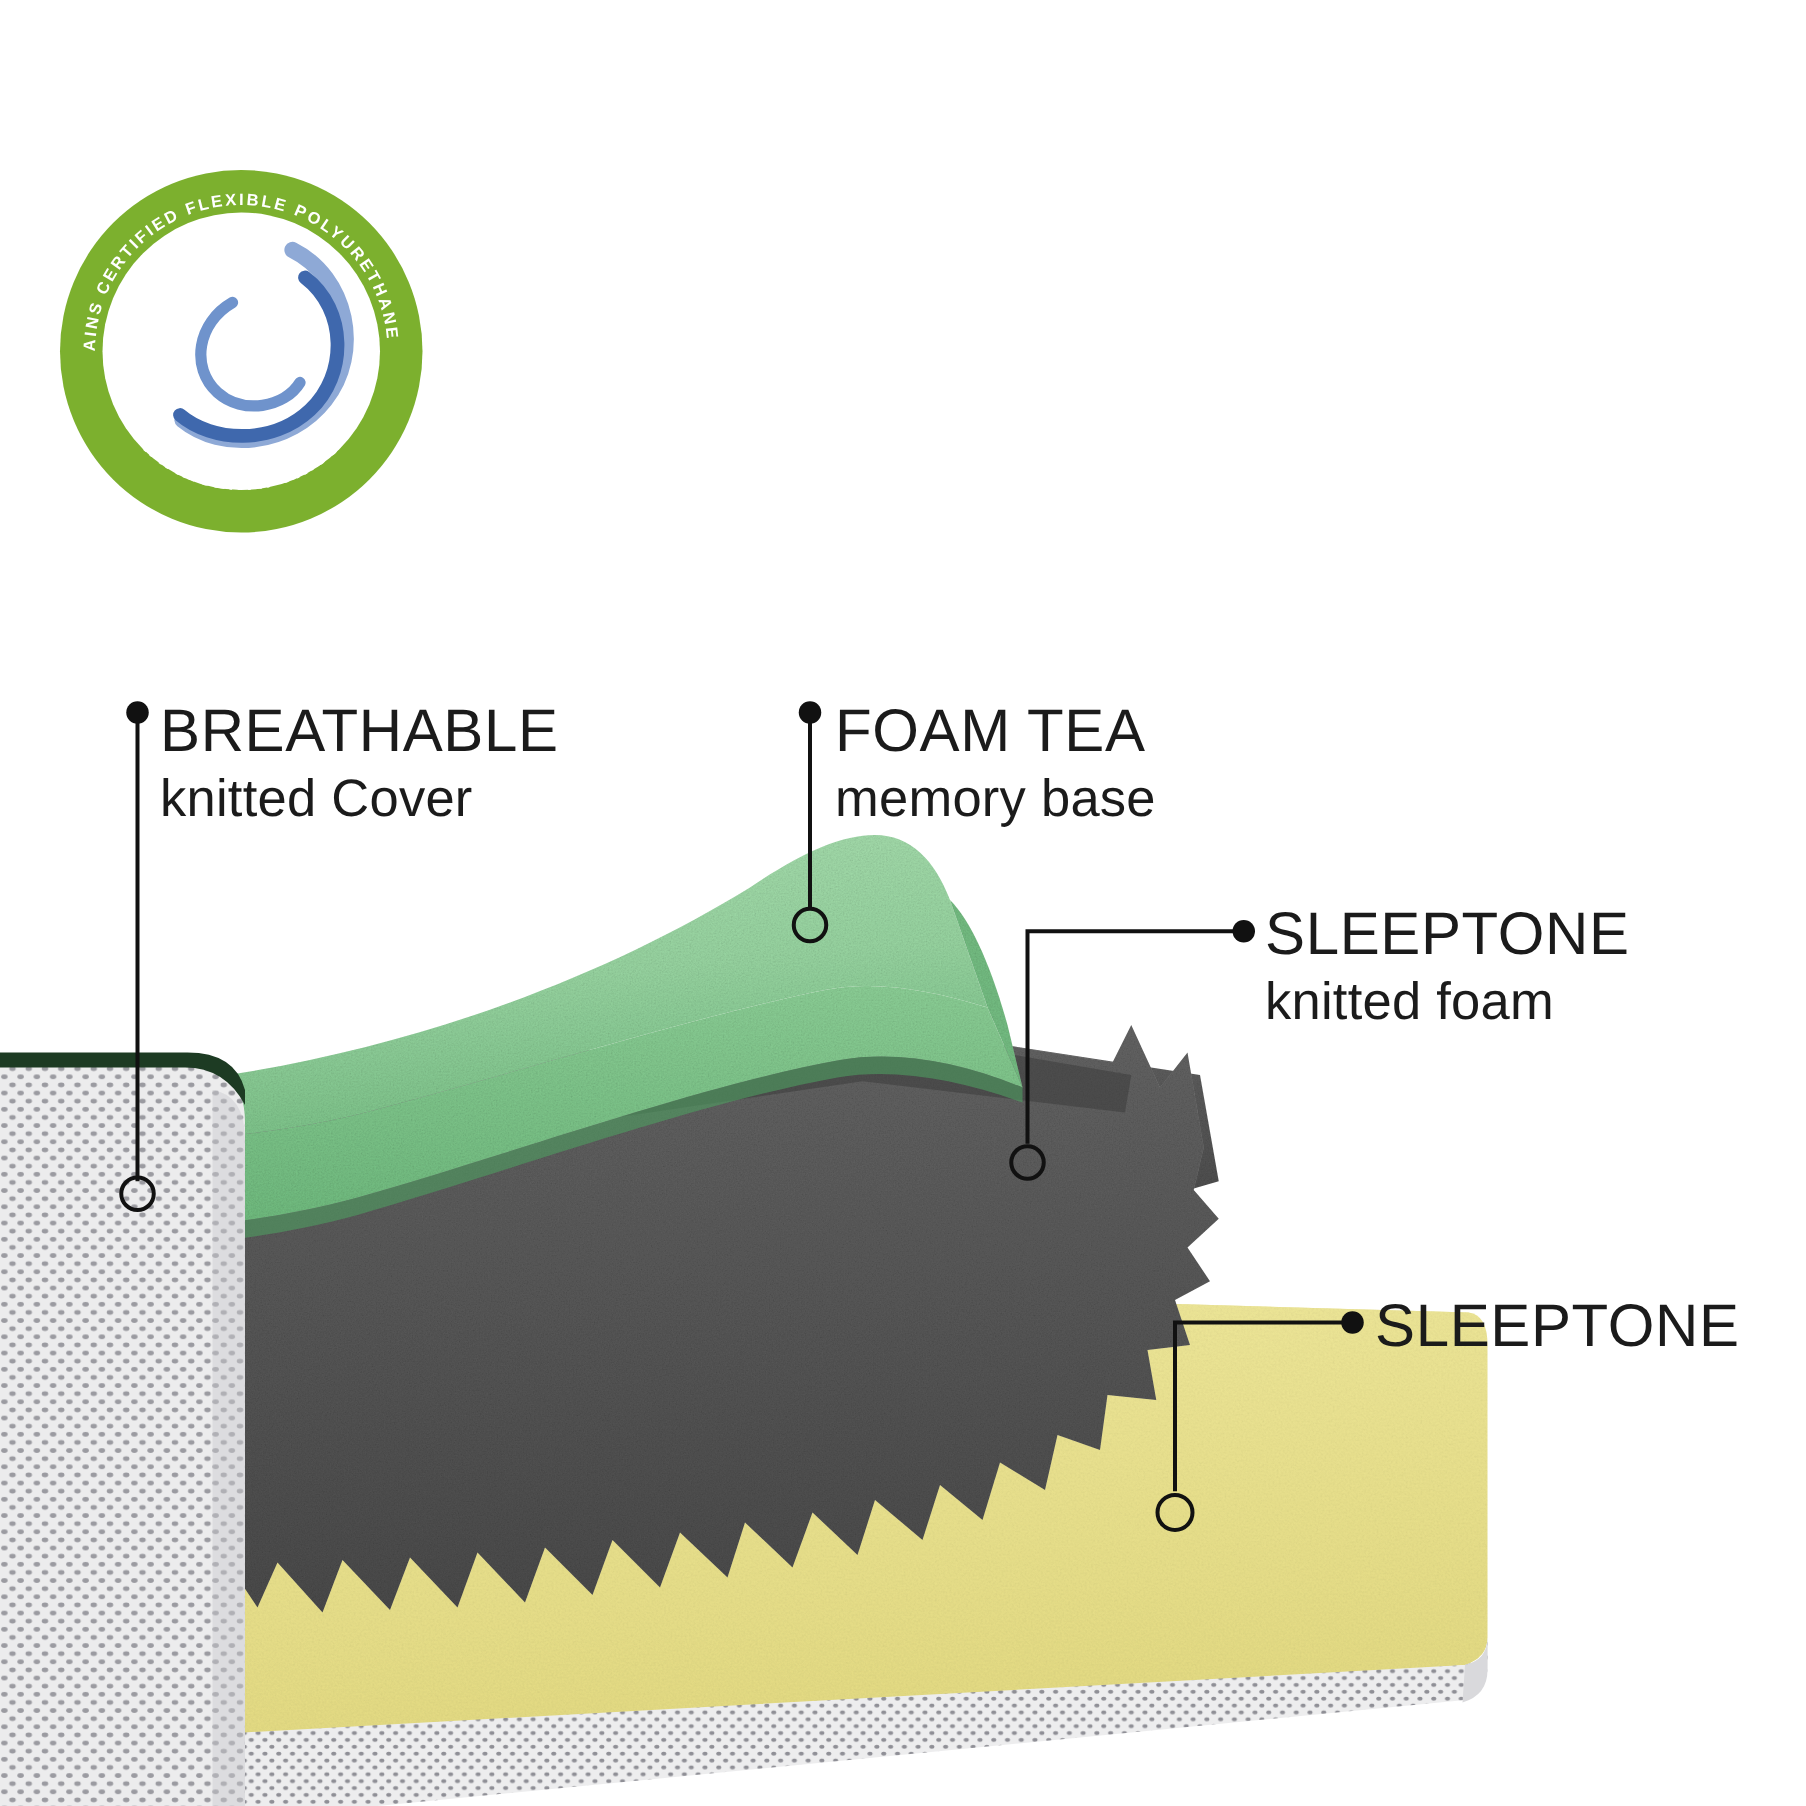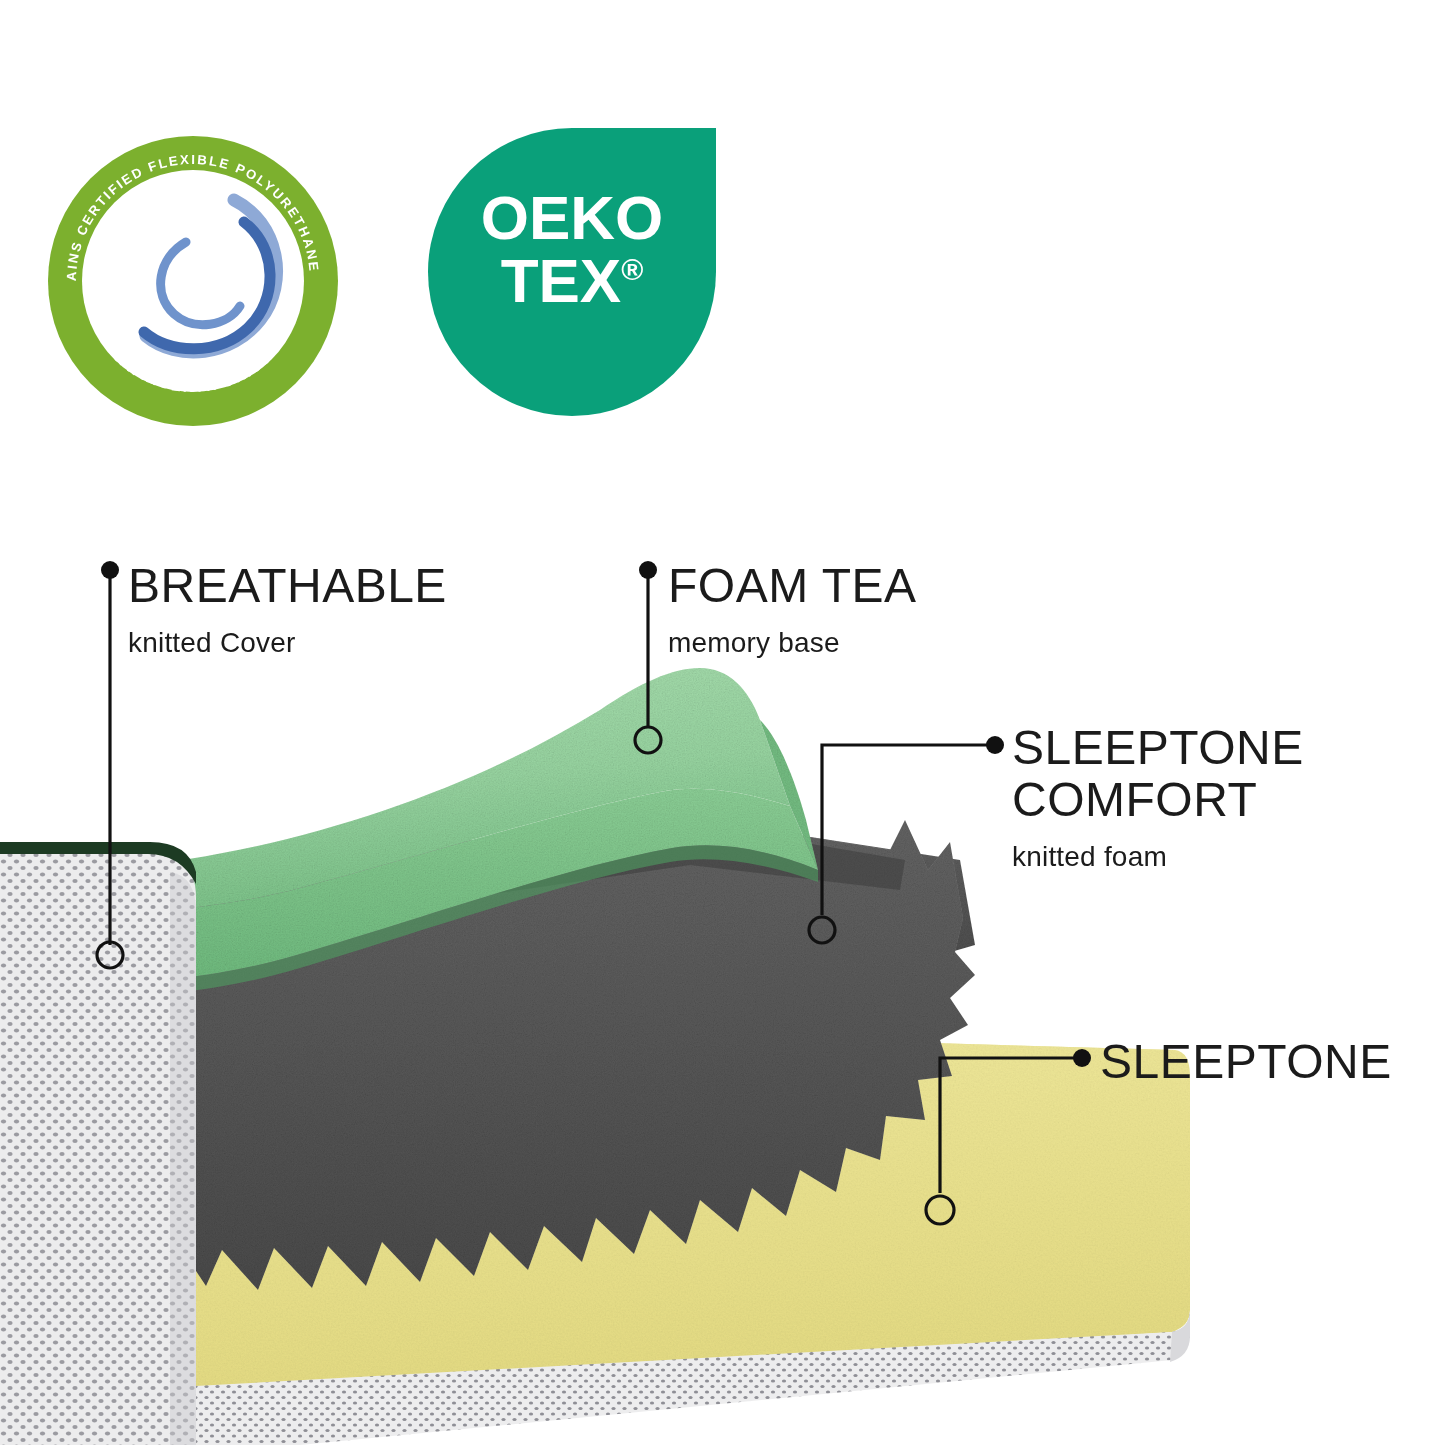--- a/index.html
+++ b/index.html
@@ -124,25 +124,25 @@
     color: #1b1b1b;
     white-space: nowrap;
   }
   .callout .ttl {
     font-size: 48px;
     font-weight: 300;
     letter-spacing: 0.5px;
     display: block;
   }
   .callout .sub {
-    font-size: 28px;
+    font-size: 42px;
     font-weight: 300;
     letter-spacing: 0.2px;
     display: block;
-    margin-top: 16px;
+    margin-top: 4px;
   }
   #cal-breathable { left: 128px; top: 560px; }
   #cal-greentea   { left: 668px; top: 560px; }
   #cal-comfort    { left: 1012px; top: 722px; }
   #cal-base       { left: 1100px; top: 1036px; }
 </style>
 </head>
 <body>
 
 <div id="page">
@@ -168,27 +168,20 @@
       <div class="cp-inner"></div>
 
       <svg class="cp-swirl" viewBox="0 0 222 222">
         <path d="M 152,30 C 196,52 208,112 178,150 C 150,186 96,192 64,166" fill="none" stroke="#8ea9d6" stroke-width="13" stroke-linecap="round"></path>
         <path d="M 162,52 C 196,78 196,130 166,158 C 136,186 88,184 62,162" fill="none" stroke="#3f68ad" stroke-width="11" stroke-linecap="round"></path>
         <path d="M 104,72 C 76,88 70,124 92,144 C 112,162 146,156 158,136" fill="none" stroke="#6f93cc" stroke-width="9" stroke-linecap="round"></path>
       </svg>
 
     </div>
 
-    <div id="oekotex">
-      <div class="ot-drop"></div>
-      <div class="ot-text">
-        <span>OEKO</span><br>
-        <span>TEX</span><span class="ot-reg">®</span>
-      </div>
-    </div>
   </div>
 
   <div id="mattress">
     <svg width="1445" height="925" viewBox="0 0 1445 925">
       <defs>
 
         <pattern id="knitPat" width="13" height="13" patternUnits="userSpaceOnUse">
           <rect width="13" height="13" fill="#ececed"></rect>
           <ellipse cx="3.5" cy="3.5" rx="2.6" ry="1.9" fill="#9b9ba1"></ellipse>
           <ellipse cx="10" cy="10" rx="2.6" ry="1.9" fill="#9b9ba1"></ellipse>
@@ -347,21 +340,20 @@
     <span class="sub">knitted Cover</span>
   </div>
 
   <div class="callout" id="cal-greentea">
     <span class="ttl">FOAM TEA</span>
     <span class="sub">memory base</span>
   </div>
 
   <div class="callout" id="cal-comfort">
     <span class="ttl">SLEEPTONE</span>
-    <span class="ttl">COMFORT</span>
     <span class="sub">knitted foam</span>
   </div>
 
   <div class="callout" id="cal-base">
     <span class="ttl">SLEEPTONE</span>
   </div>
 
 </div>
 
 </body></html>

